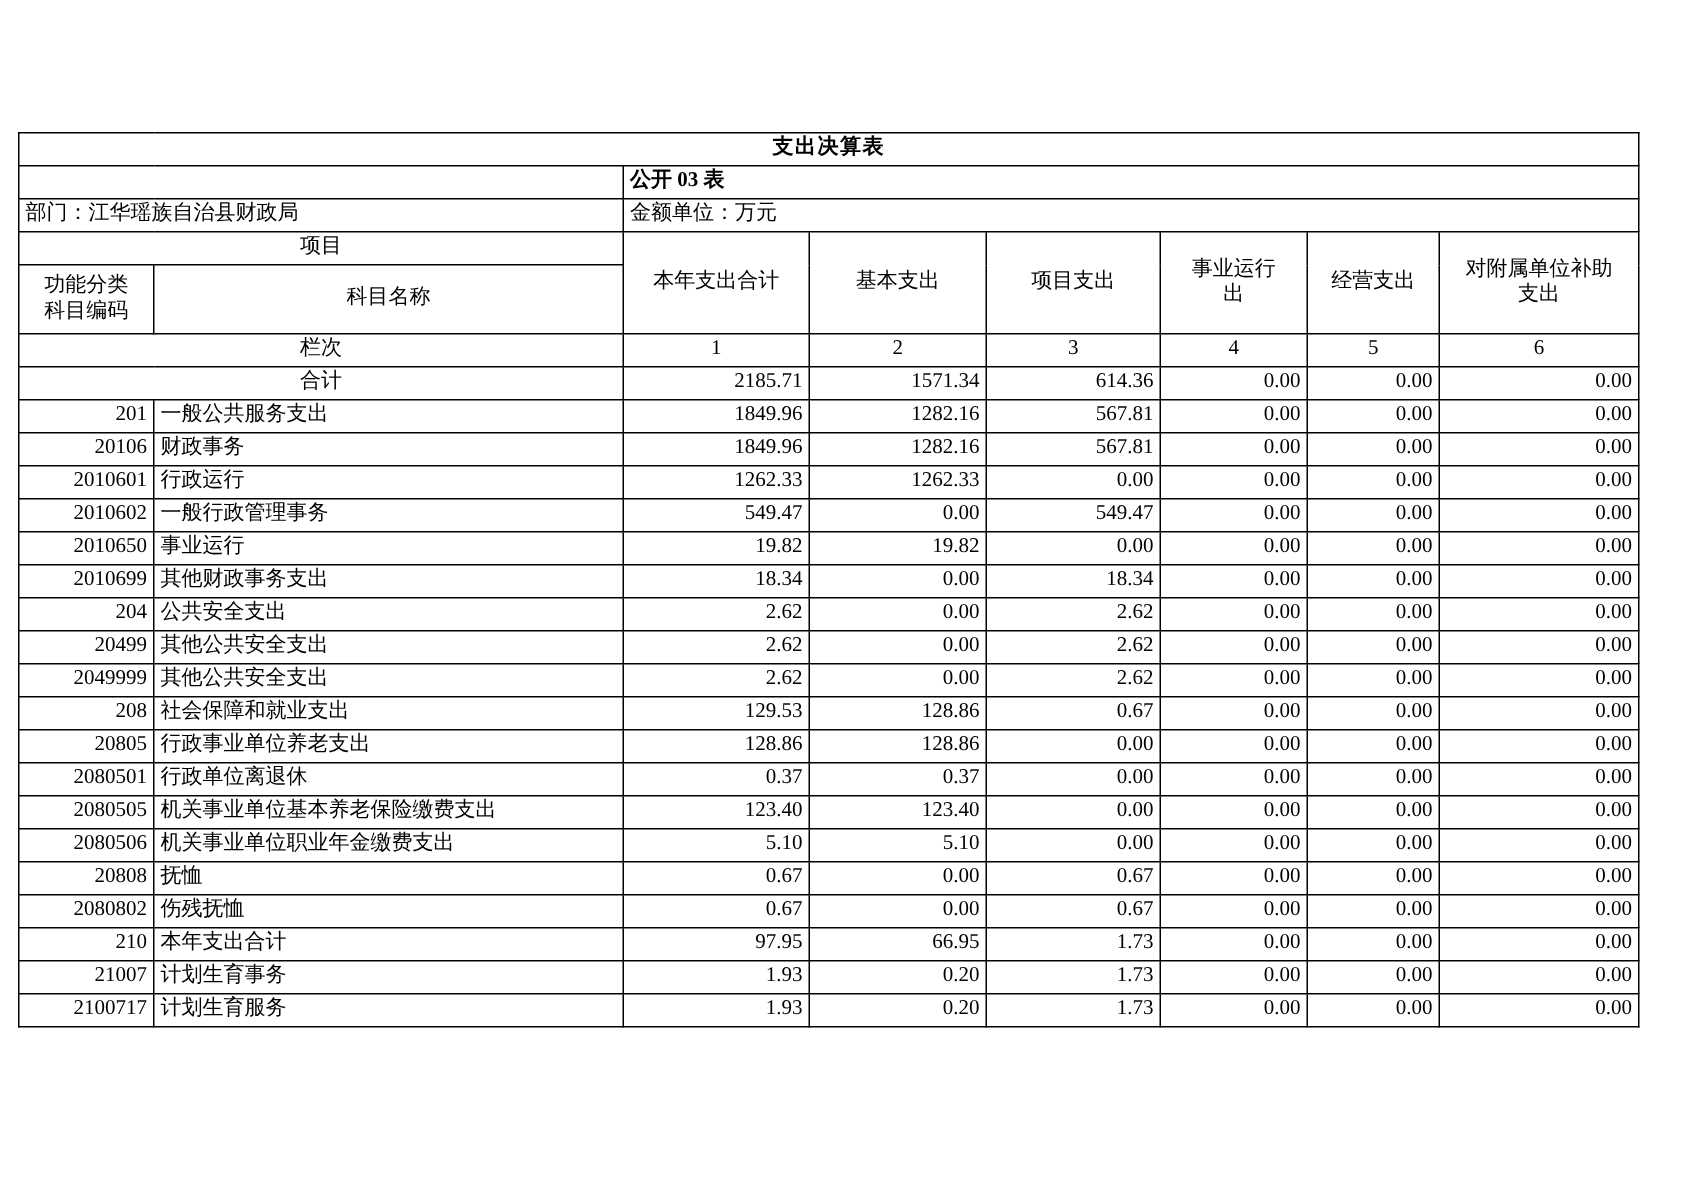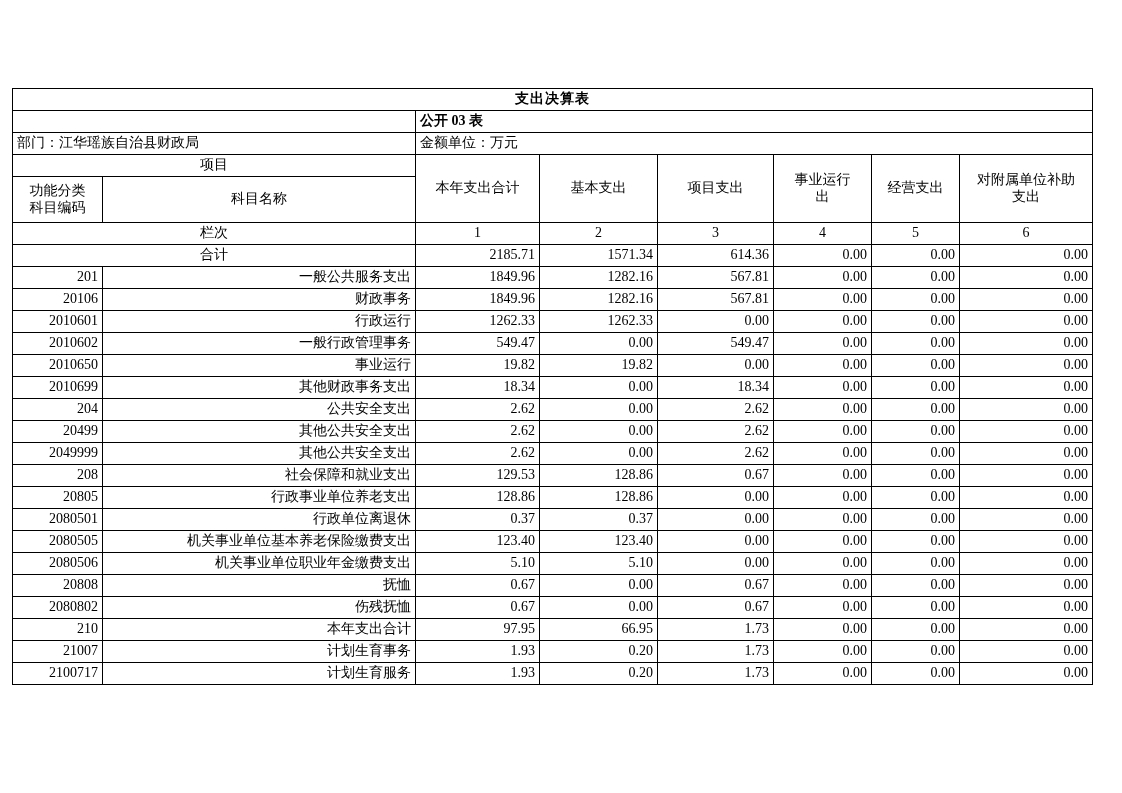--- a/index.html
+++ b/index.html
@@ -74,21 +74,21 @@
     text-align: center;
     font-size: 14.5px;
   }
   .code-cell {
     text-align: right;
     padding-left: 6px;
     font-size: 14px;
     margin-top: 16px;
   }
   .name-cell {
-    text-align: right;
+    text-align: left;
     padding-left: 6px;
     font-size: 14.5px;
   }
   .name-indent-1 { padding-left: 24px; font-family: Liberation Serif, serif; }
   .name-indent-2 { padding-left: 36px; }
   .two-line {
     line-height: 1.2;
   }
 </style>
 </head>

